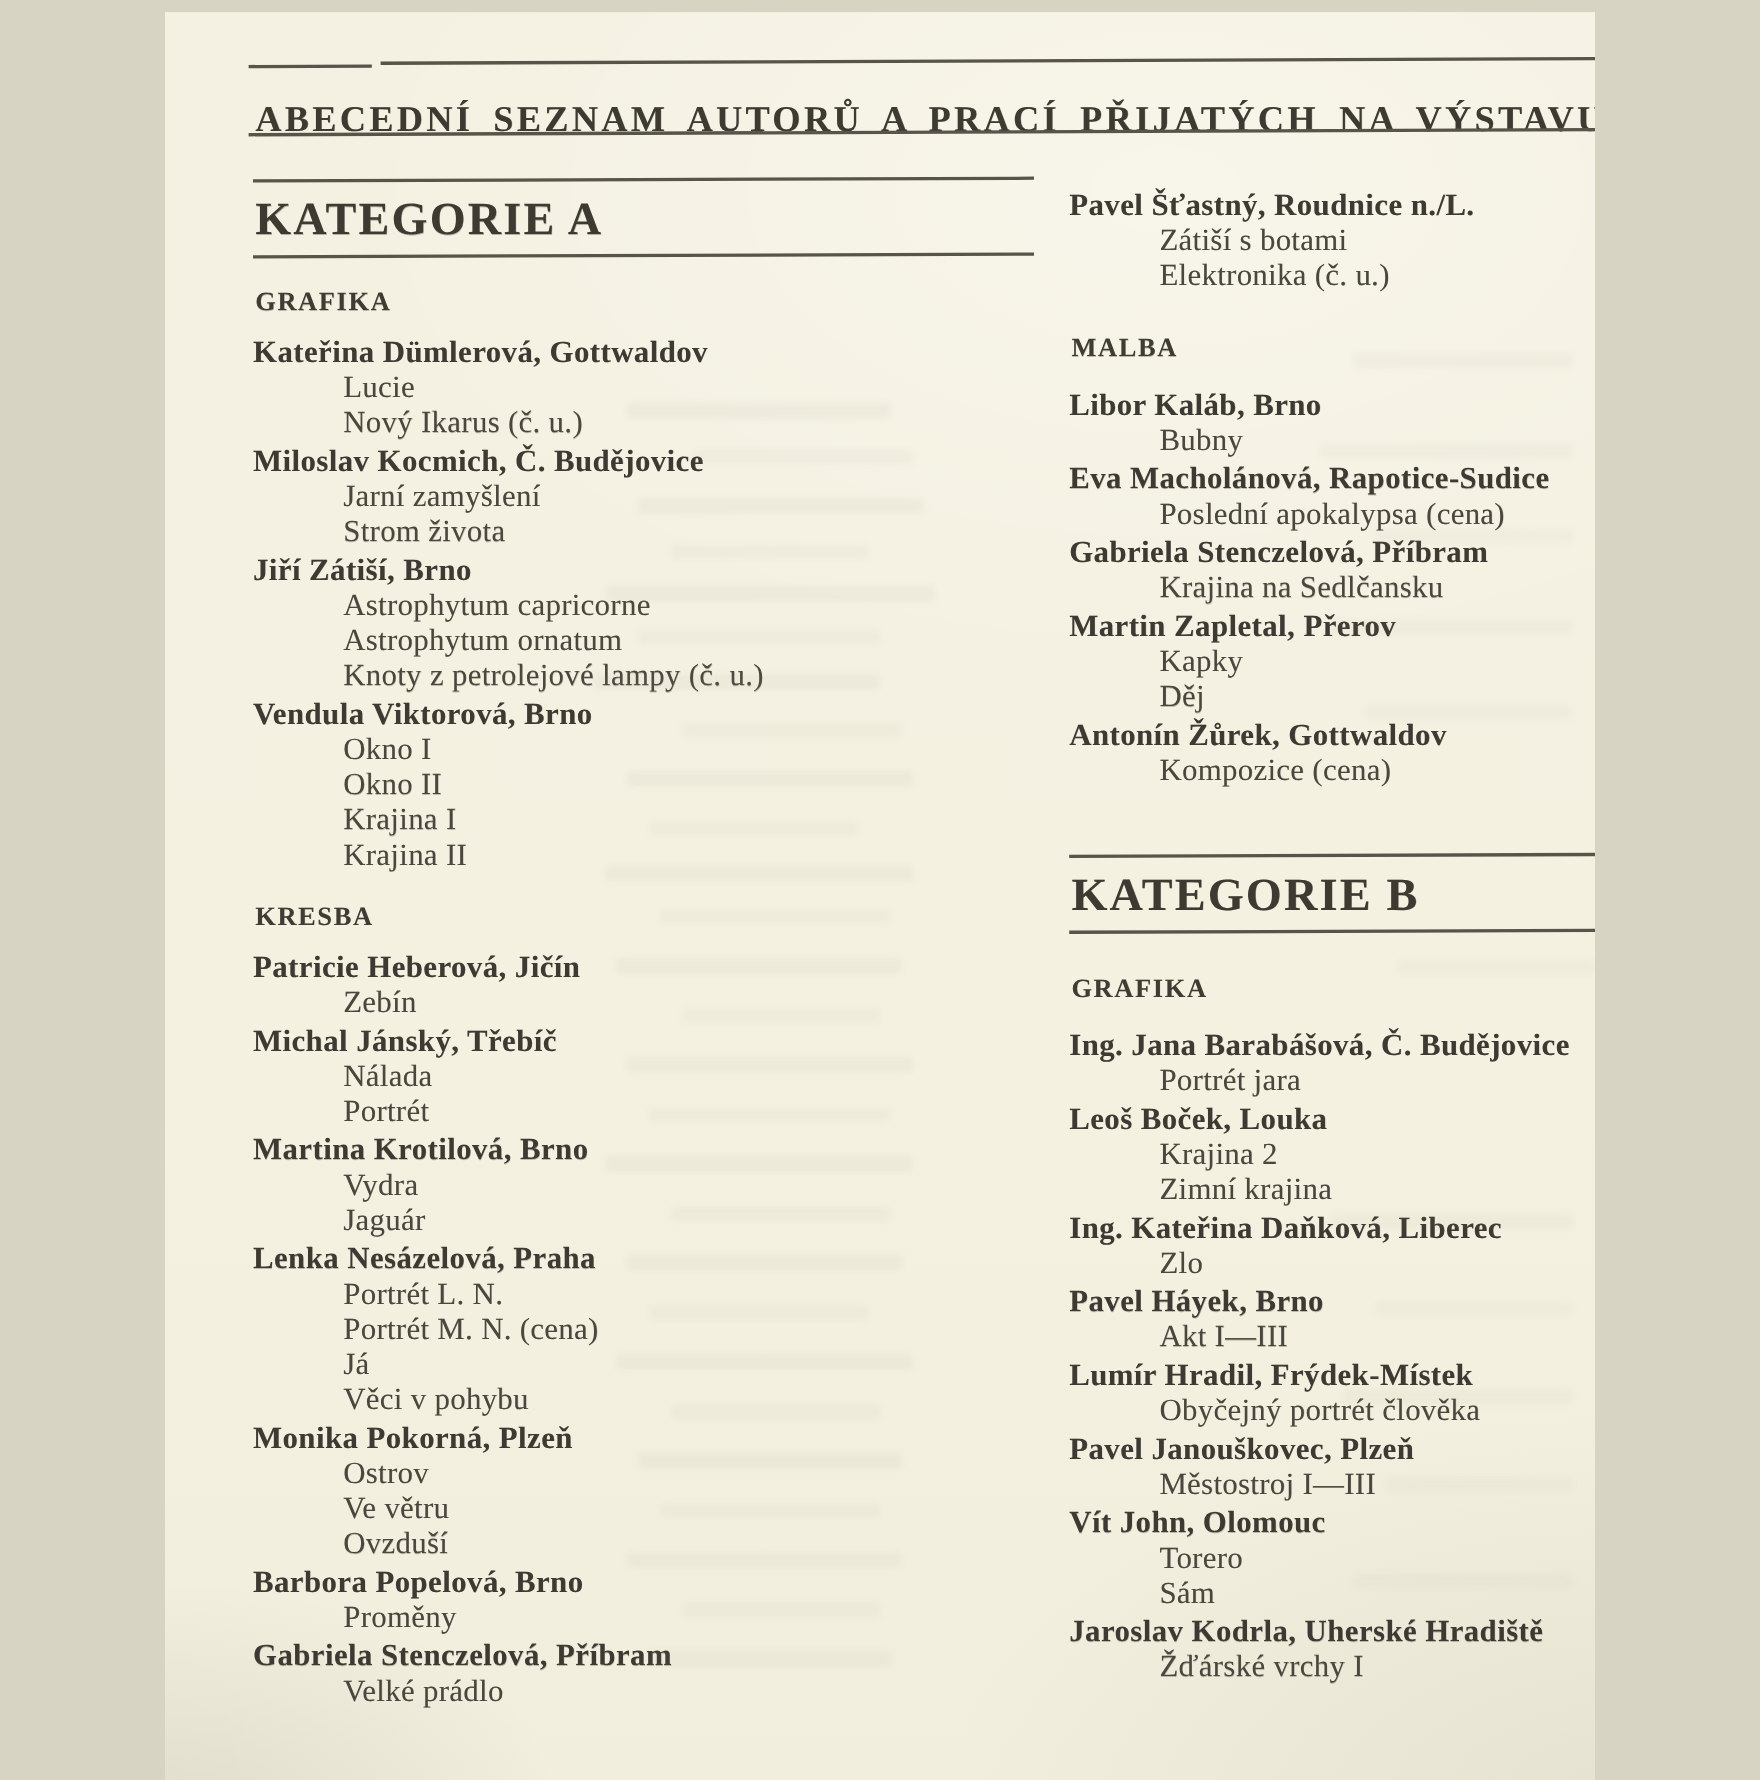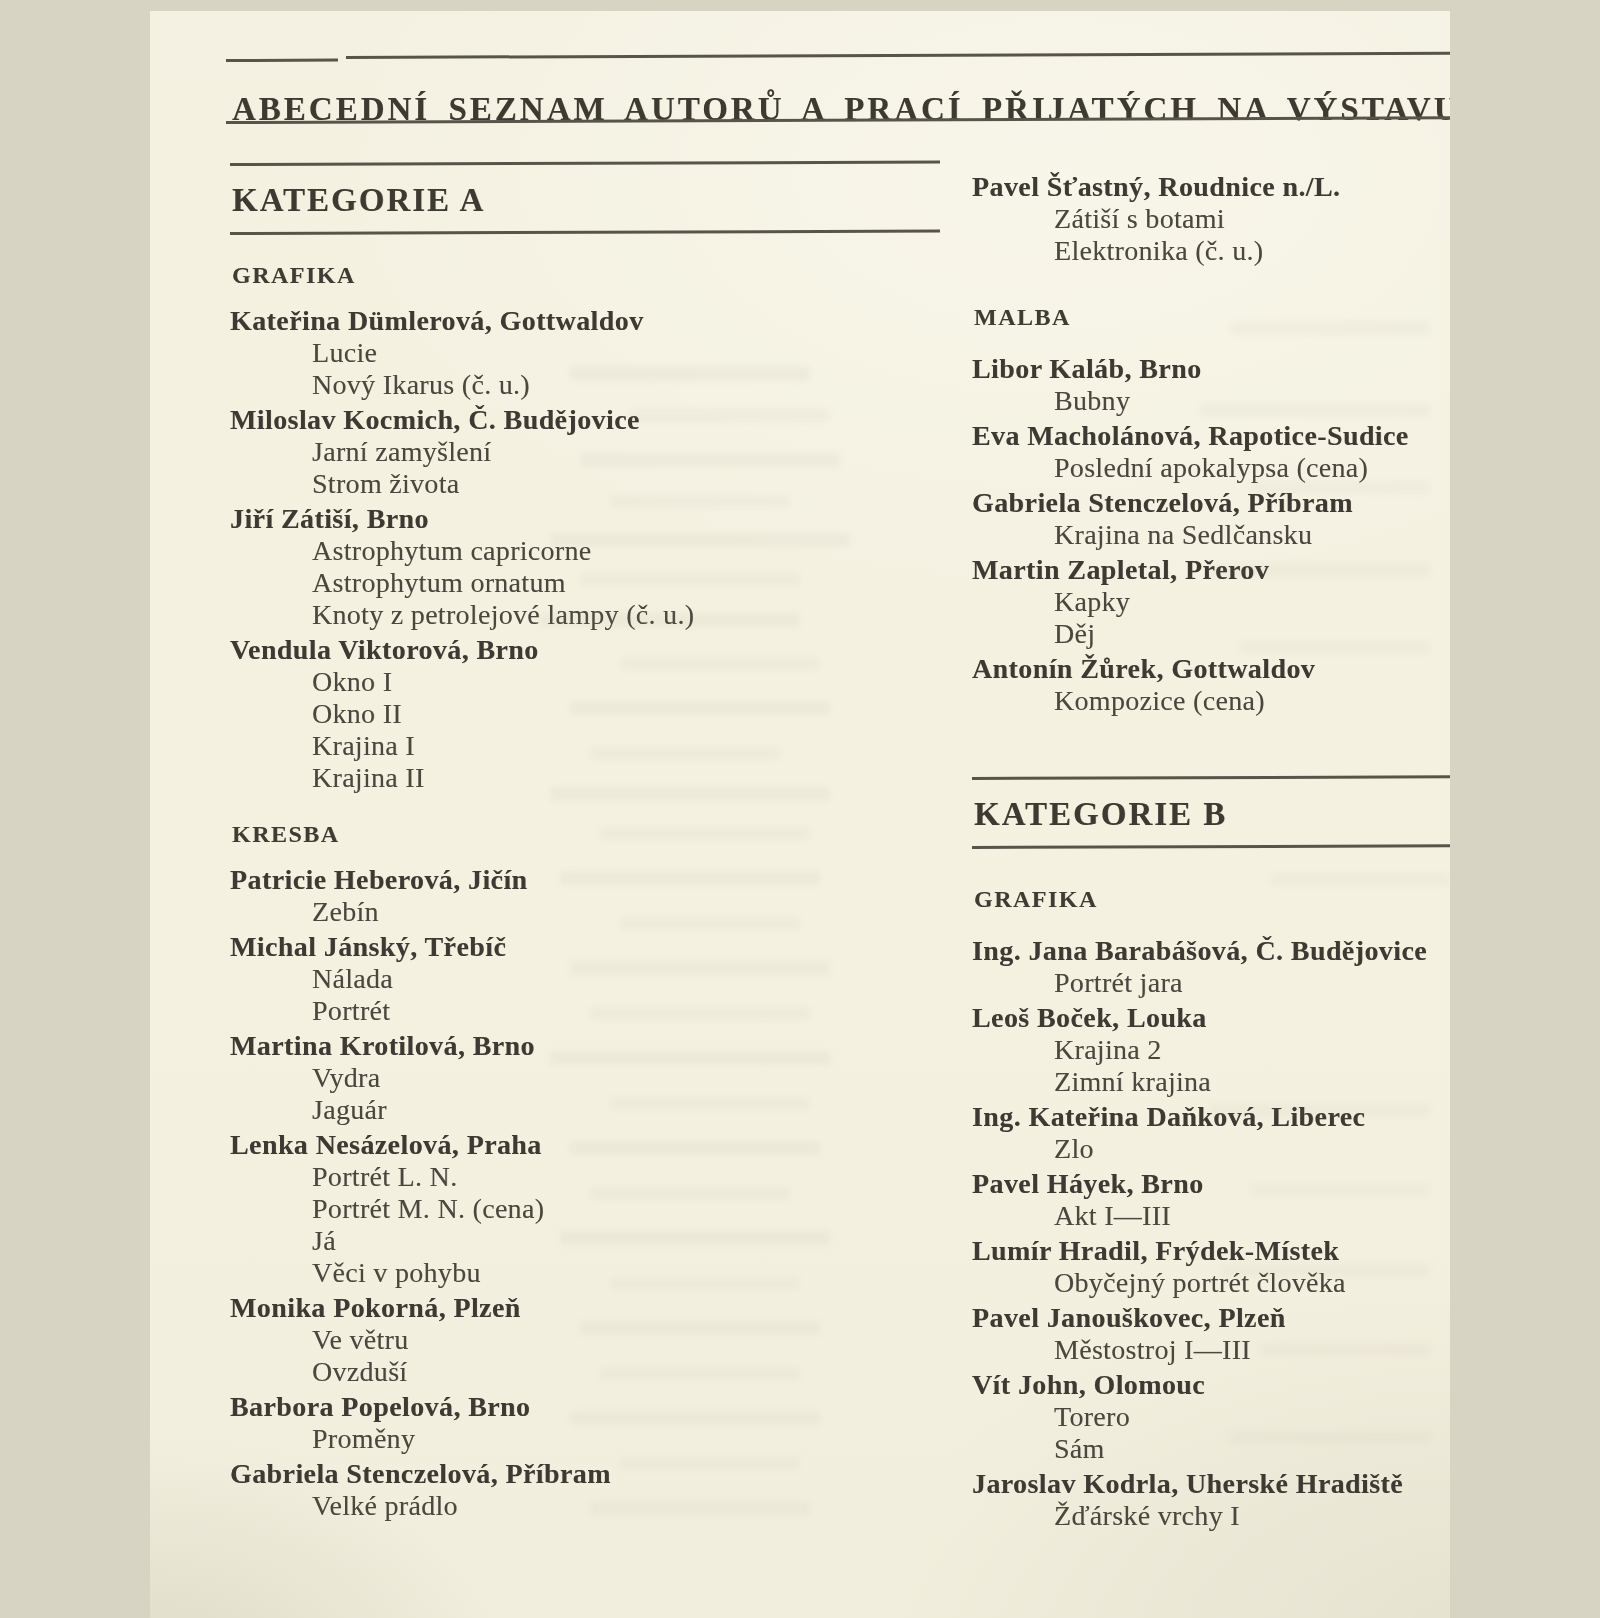--- a/index.html
+++ b/index.html
@@ -33,21 +33,21 @@
   
   .col{position:absolute;top:152px;}
   .col-left{left:80px;width:710px;}
   .col-right{left:822px;width:723px;}
   .col-right > .entry:first-child{margin-top:8px;}
   
   .cat-band{margin:0;}
   .col-right .cat-band{margin-top:60px;}
   .band-rule{height:3px;background:#57544a;transform:rotate(-0.2deg);transform-origin:left center;}
   .cat-label{
-    font-size:33px;font-weight:700;letter-spacing:2px;
+    font-size:42px;font-weight:700;letter-spacing:2px;
     line-height:44px;padding:12px 0 10px 2px;color:#3d3a32;
     text-shadow:0.4px 0.4px 0.6px rgba(60,55,45,.35);
   }
   
   .section-label{
     font-size:24px;font-weight:700;letter-spacing:1.5px;
     line-height:32px;margin:24px 0 14px 2px;color:#3f3c34;
     text-shadow:0.3px 0.3px 0.5px rgba(60,55,45,.3);
   }
   .col-right .section-label{margin-top:34px;margin-bottom:20px;}
@@ -121,20 +121,21 @@
       </div>
       <div class="entry">
         <div class="author">Lenka Nesázelová, Praha</div>
         <div class="work">Portrét L. N.</div>
         <div class="work">Portrét M. N. (cena)</div>
         <div class="work">Já</div>
         <div class="work">Věci v pohybu</div>
       </div>
       <div class="entry">
         <div class="author">Monika Pokorná, Plzeň</div>
+        <div class="work">Ostrov</div>
         <div class="work">Ve větru</div>
         <div class="work">Ovzduší</div>
       </div>
       <div class="entry">
         <div class="author">Barbora Popelová, Brno</div>
         <div class="work">Proměny</div>
       </div>
       <div class="entry">
         <div class="author">Gabriela Stenczelová, Příbram</div>
         <div class="work">Velké prádlo</div>

